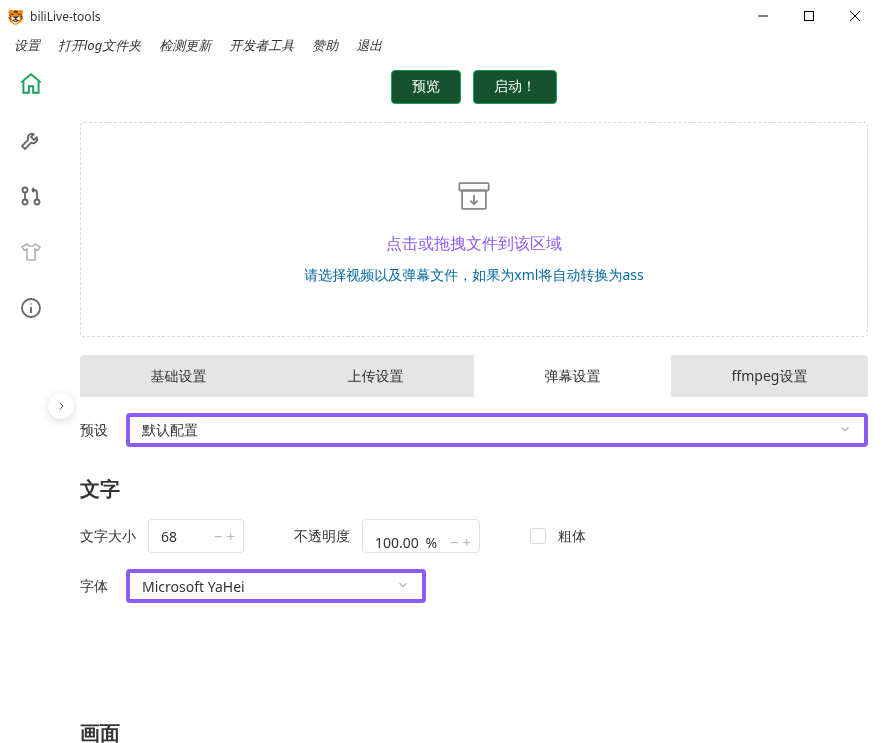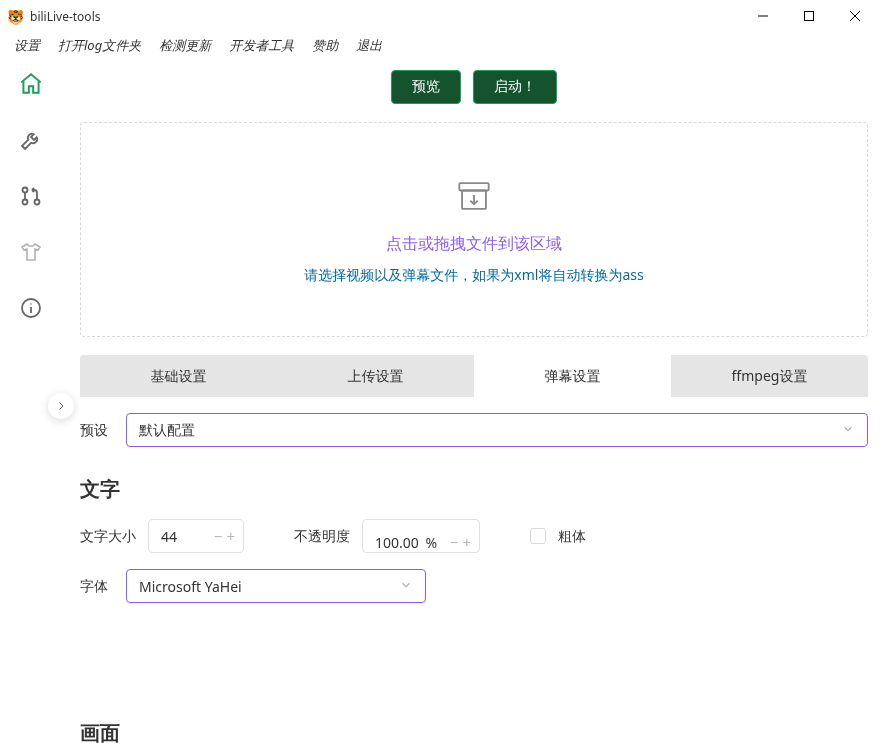--- a/index.html
+++ b/index.html
@@ -37,21 +37,21 @@
   .dropzone .dz-icon svg { stroke: #888; fill:none; }
   .dropzone .dz-title { font-size: 16px; color: #8b5cf6; }
   .dropzone .dz-sub { font-size: 14px; color: #0369a1; text-align: right; }
 
   .tabs { display: flex; margin-top: 18px; background: #e5e5e5; border-radius: 4px 4px 0 0; }
   .tabs .tab { flex: 1; text-align: center; height: 42px; display:flex; align-items:center; justify-content:center; color:#333; font-size:14px; }
   .tabs .tab.active { background: #fff; }
 
   .form-row { display: flex; align-items: center; gap: 12px; margin-top: 16px; }
   .label { min-width: 34px; color: #333; }
-  .select { flex: 1; height: 34px; border: 1px solid #8b5cf6; border-radius: 4px; display: flex; align-items: center; padding: 0 12px; justify-content: space-between; color: #333; }
+  .select { flex: 1; height: 34px; border: 4px solid #8b5cf6; border-radius: 4px; display: flex; align-items: center; padding: 0 12px; justify-content: space-between; color: #333; }
   .select.small { flex: 0 0 300px; }
   .select .chev { color:#b0b0b6; }
 
   .section-title { font-size: 20px; font-weight: 600; margin-top: 28px; }
 
   .num-input { width: 96px; height: 34px; border: 1px solid #e0e0e6; border-radius: 4px; display:flex; align-items:center; padding: 0 8px 0 12px; justify-content: space-between; }
   .num-input .val { color:#333; }
   .num-input .steppers { display:flex; gap:4px; color:#b6b6bd; font-size:15px; }
 
   .pct-input { width: 118px; height: 34px; border: 1px solid #e0e0e6; border-radius: 4px; display:flex; align-items:flex-end; padding: 0 8px 0 12px; justify-content: space-between; }
@@ -194,21 +194,21 @@
             </svg>
         </span>
       </div>
     </div>
 
     <div class="section-title">文字</div>
 
     <div class="form-row">
       <span class="label">文字大小</span>
       <div class="num-input">
-        <span class="val">44</span>
+        <span class="val">68</span>
         <span class="steppers">
             <span>−</span>
             <span>+</span>
           </span>
       </div>
       <span class="inline-gap"></span>
       <span>不透明度</span>
       <div class="pct-input">
         <span class="val">100.00</span>
         <span class="suffix">%</span>

